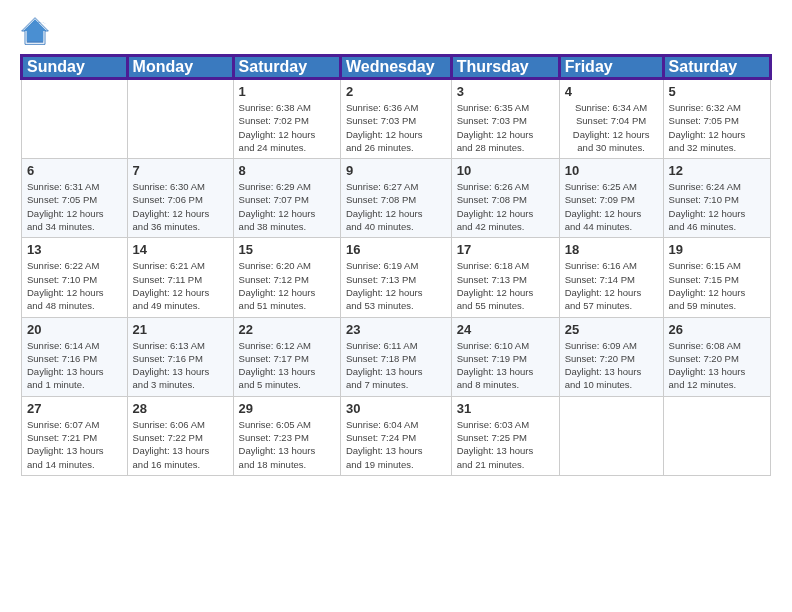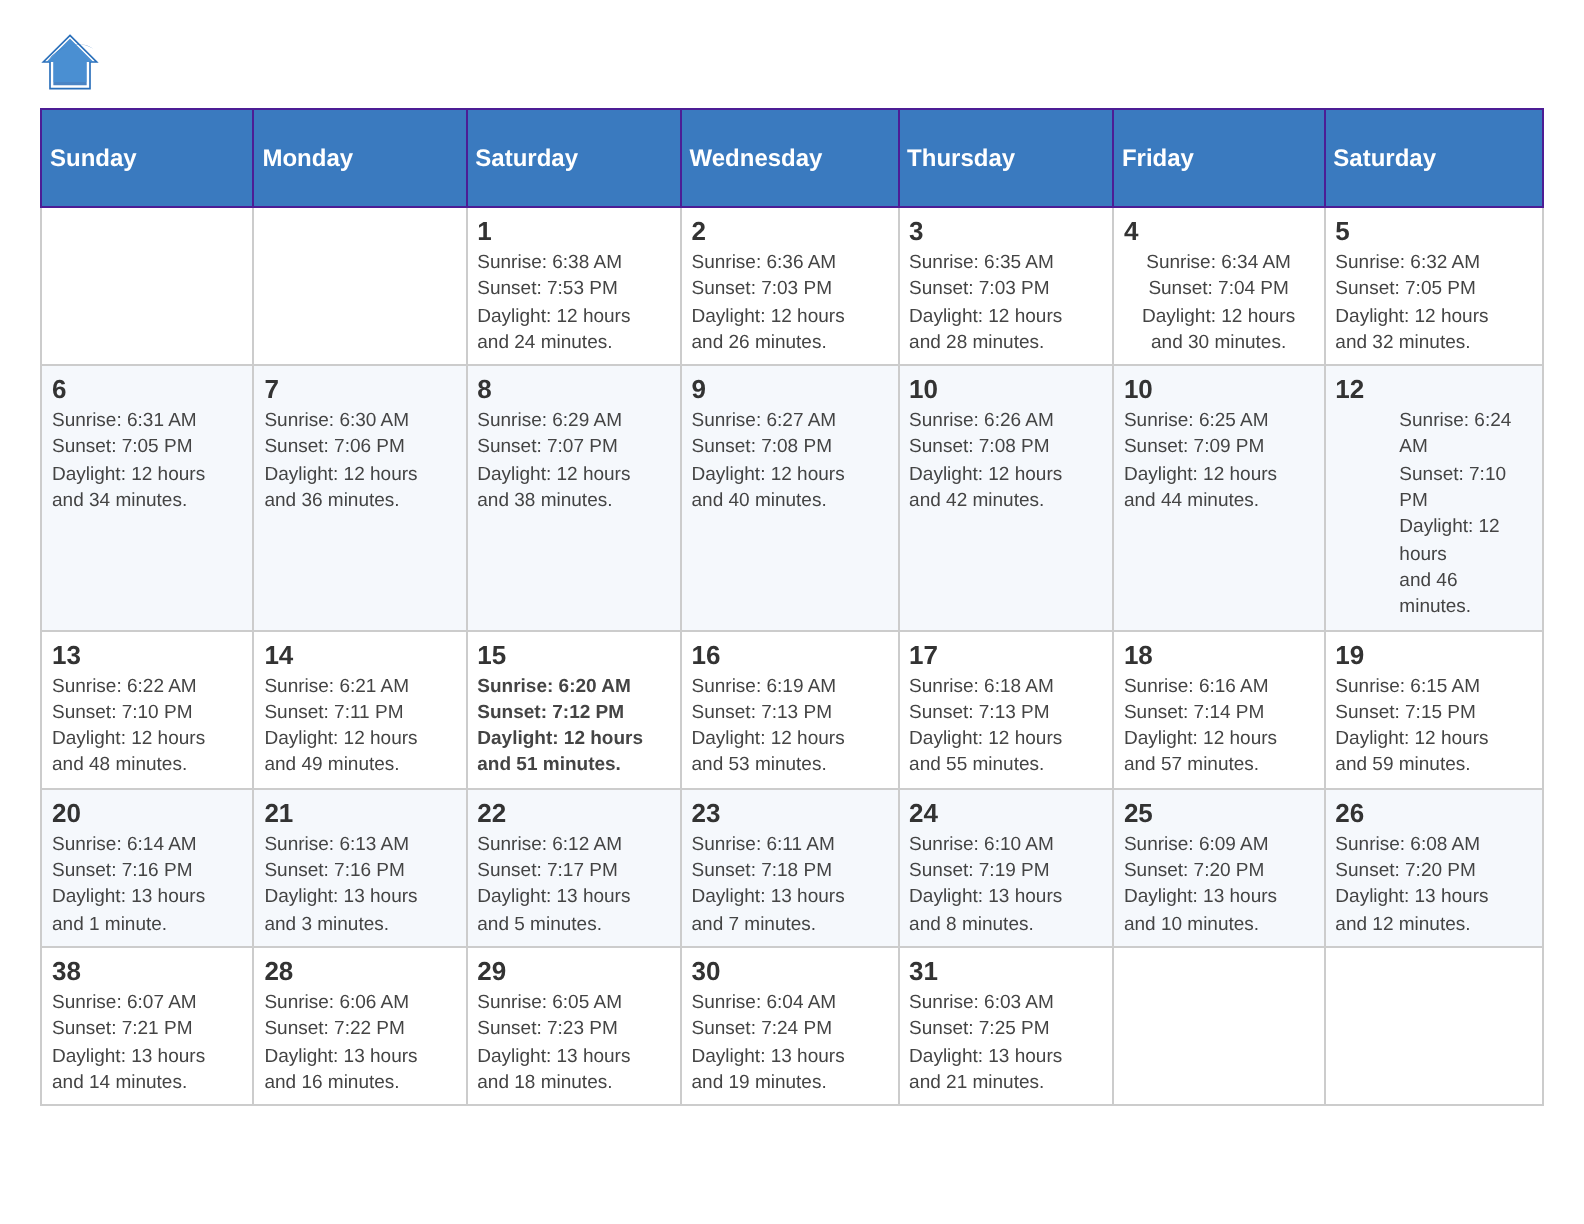--- a/index.html
+++ b/index.html
@@ -55,25 +55,25 @@
       margin-top: 2px;
     }
     .calendar {
       width: 100%;
       border-collapse: collapse;
       border: 1px solid #ccc;
     }
     .calendar th {
       background: #3a7abf;
       color: #fff;
-      font-size: 12px;
+      font-size: 16px;
       font-weight: bold;
-      padding: 17px 4px;
+      padding: 1px 4px;
       text-align: left;
-      border: 1px solid #4c1d95;
+      border: 3px solid #4c1d95;
     }
     .calendar td {
       border: 1px solid #ccc;
       vertical-align: top;
       padding: 4px 5px;
       width: 113px;
       min-height: 80px;
       background: #fff;
     }
     .calendar tr:nth-child(even) td {
@@ -130,21 +130,21 @@
           <th>Saturday</th>
         </tr>
     </thead>
     <tbody id="calendar-body">
     <tr>
           <td class="empty"></td>
           <td class="empty"></td>
           <td>
             <span class="day-number">1</span>
             <div class="day-info" style="white-space: pre-line;">Sunrise: 6:38 AM
-Sunset: 7:53 PM
+Sunset: 7:02 PM
 Daylight: 12 hours
 and 24 minutes.</div>
           </td>
           <td>
             <span class="day-number">2</span>
             <div class="day-info" style="white-space: pre-line;">Sunrise: 6:36 AM
 Sunset: 7:03 PM
 Daylight: 12 hours
 and 26 minutes.</div>
           </td>
@@ -208,21 +208,21 @@
           </td>
           <td>
             <span class="day-number">10</span>
             <div class="day-info" style="white-space: pre-line;">Sunrise: 6:25 AM
 Sunset: 7:09 PM
 Daylight: 12 hours
 and 44 minutes.</div>
           </td>
           <td>
             <span class="day-number">12</span>
-            <div class="day-info" style="white-space: pre-line; margin-left: 32px;">Sunrise: 6:24 AM
+            <div class="day-info" style="white-space: pre-line;">Sunrise: 6:24 AM
 Sunset: 7:10 PM
 Daylight: 12 hours
 and 46 minutes.</div>
           </td>
         </tr>
         <tr>
           <td>
             <span class="day-number">13</span>
             <div class="day-info" style="white-space: pre-line;">Sunrise: 6:22 AM
 Sunset: 7:10 PM
@@ -231,21 +231,21 @@
           </td>
           <td>
             <span class="day-number">14</span>
             <div class="day-info" style="white-space: pre-line;">Sunrise: 6:21 AM
 Sunset: 7:11 PM
 Daylight: 12 hours
 and 49 minutes.</div>
           </td>
           <td>
             <span class="day-number">15</span>
-            <div class="day-info" style="white-space: pre-line; font-weight: bold;">Sunrise: 6:20 AM
+            <div class="day-info" style="white-space: pre-line;">Sunrise: 6:20 AM
 Sunset: 7:12 PM
 Daylight: 12 hours
 and 51 minutes.</div>
           </td>
           <td>
             <span class="day-number">16</span>
             <div class="day-info" style="white-space: pre-line;">Sunrise: 6:19 AM
 Sunset: 7:13 PM
 Daylight: 12 hours
 and 53 minutes.</div>
@@ -318,21 +318,21 @@
           <td>
             <span class="day-number">26</span>
             <div class="day-info" style="white-space: pre-line;">Sunrise: 6:08 AM
 Sunset: 7:20 PM
 Daylight: 13 hours
 and 12 minutes.</div>
           </td>
         </tr>
         <tr>
           <td>
-            <span class="day-number">38</span>
+            <span class="day-number">27</span>
             <div class="day-info" style="white-space: pre-line;">Sunrise: 6:07 AM
 Sunset: 7:21 PM
 Daylight: 13 hours
 and 14 minutes.</div>
           </td>
           <td>
             <span class="day-number">28</span>
             <div class="day-info" style="white-space: pre-line;">Sunrise: 6:06 AM
 Sunset: 7:22 PM
 Daylight: 13 hours

